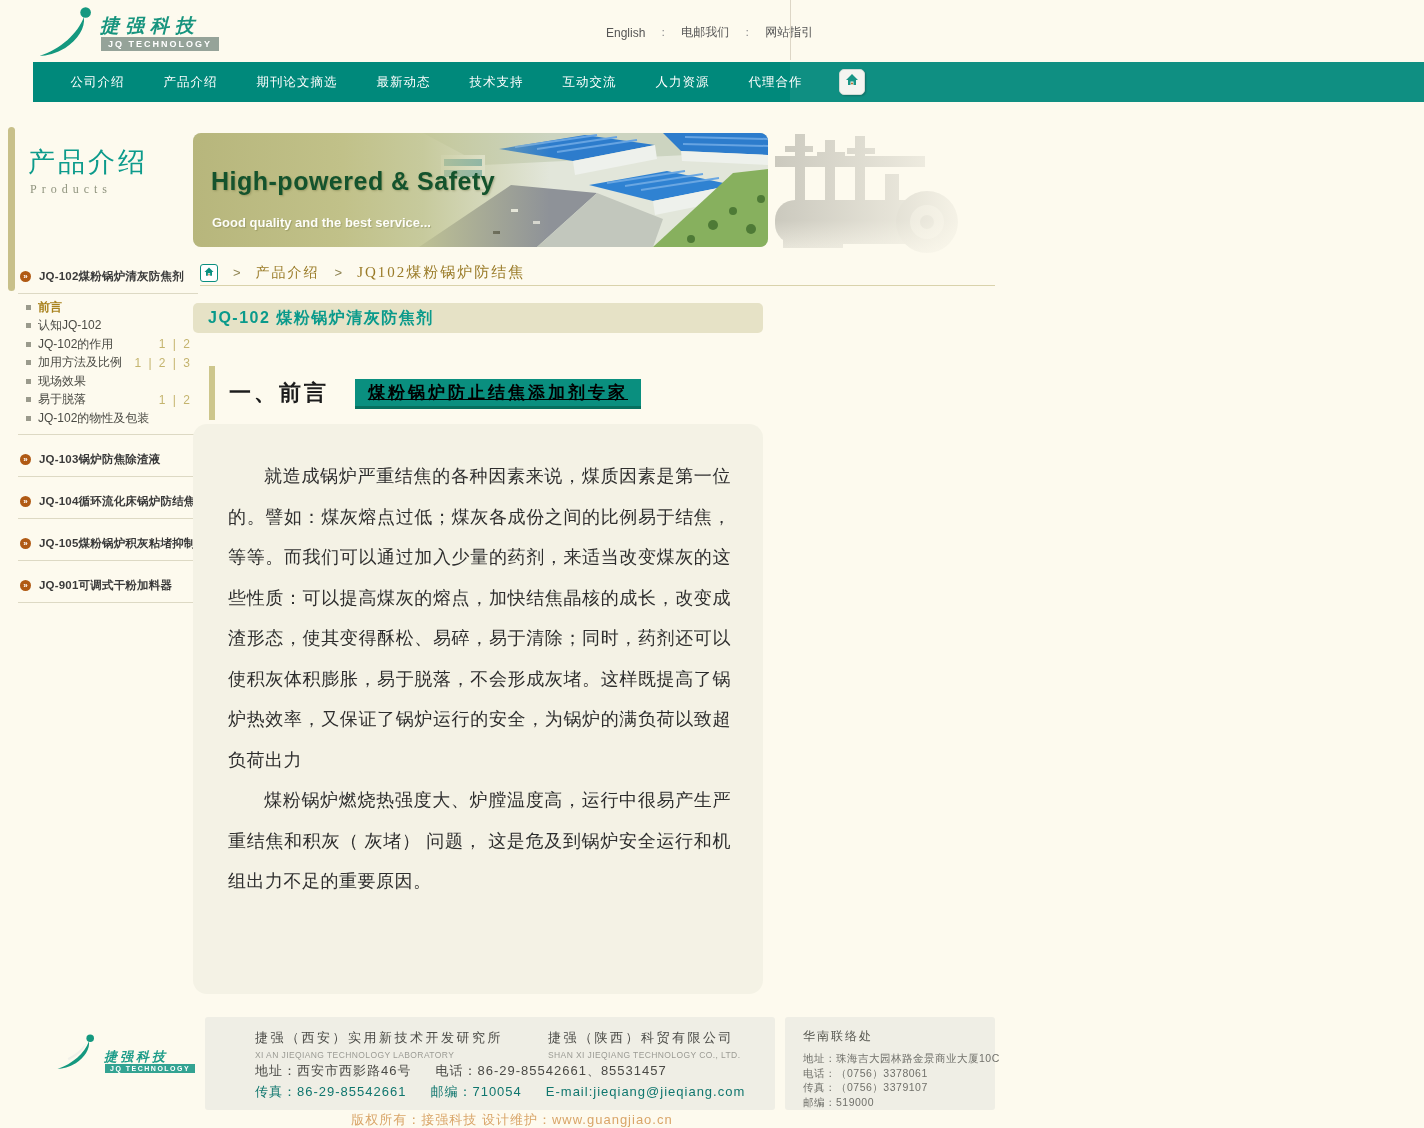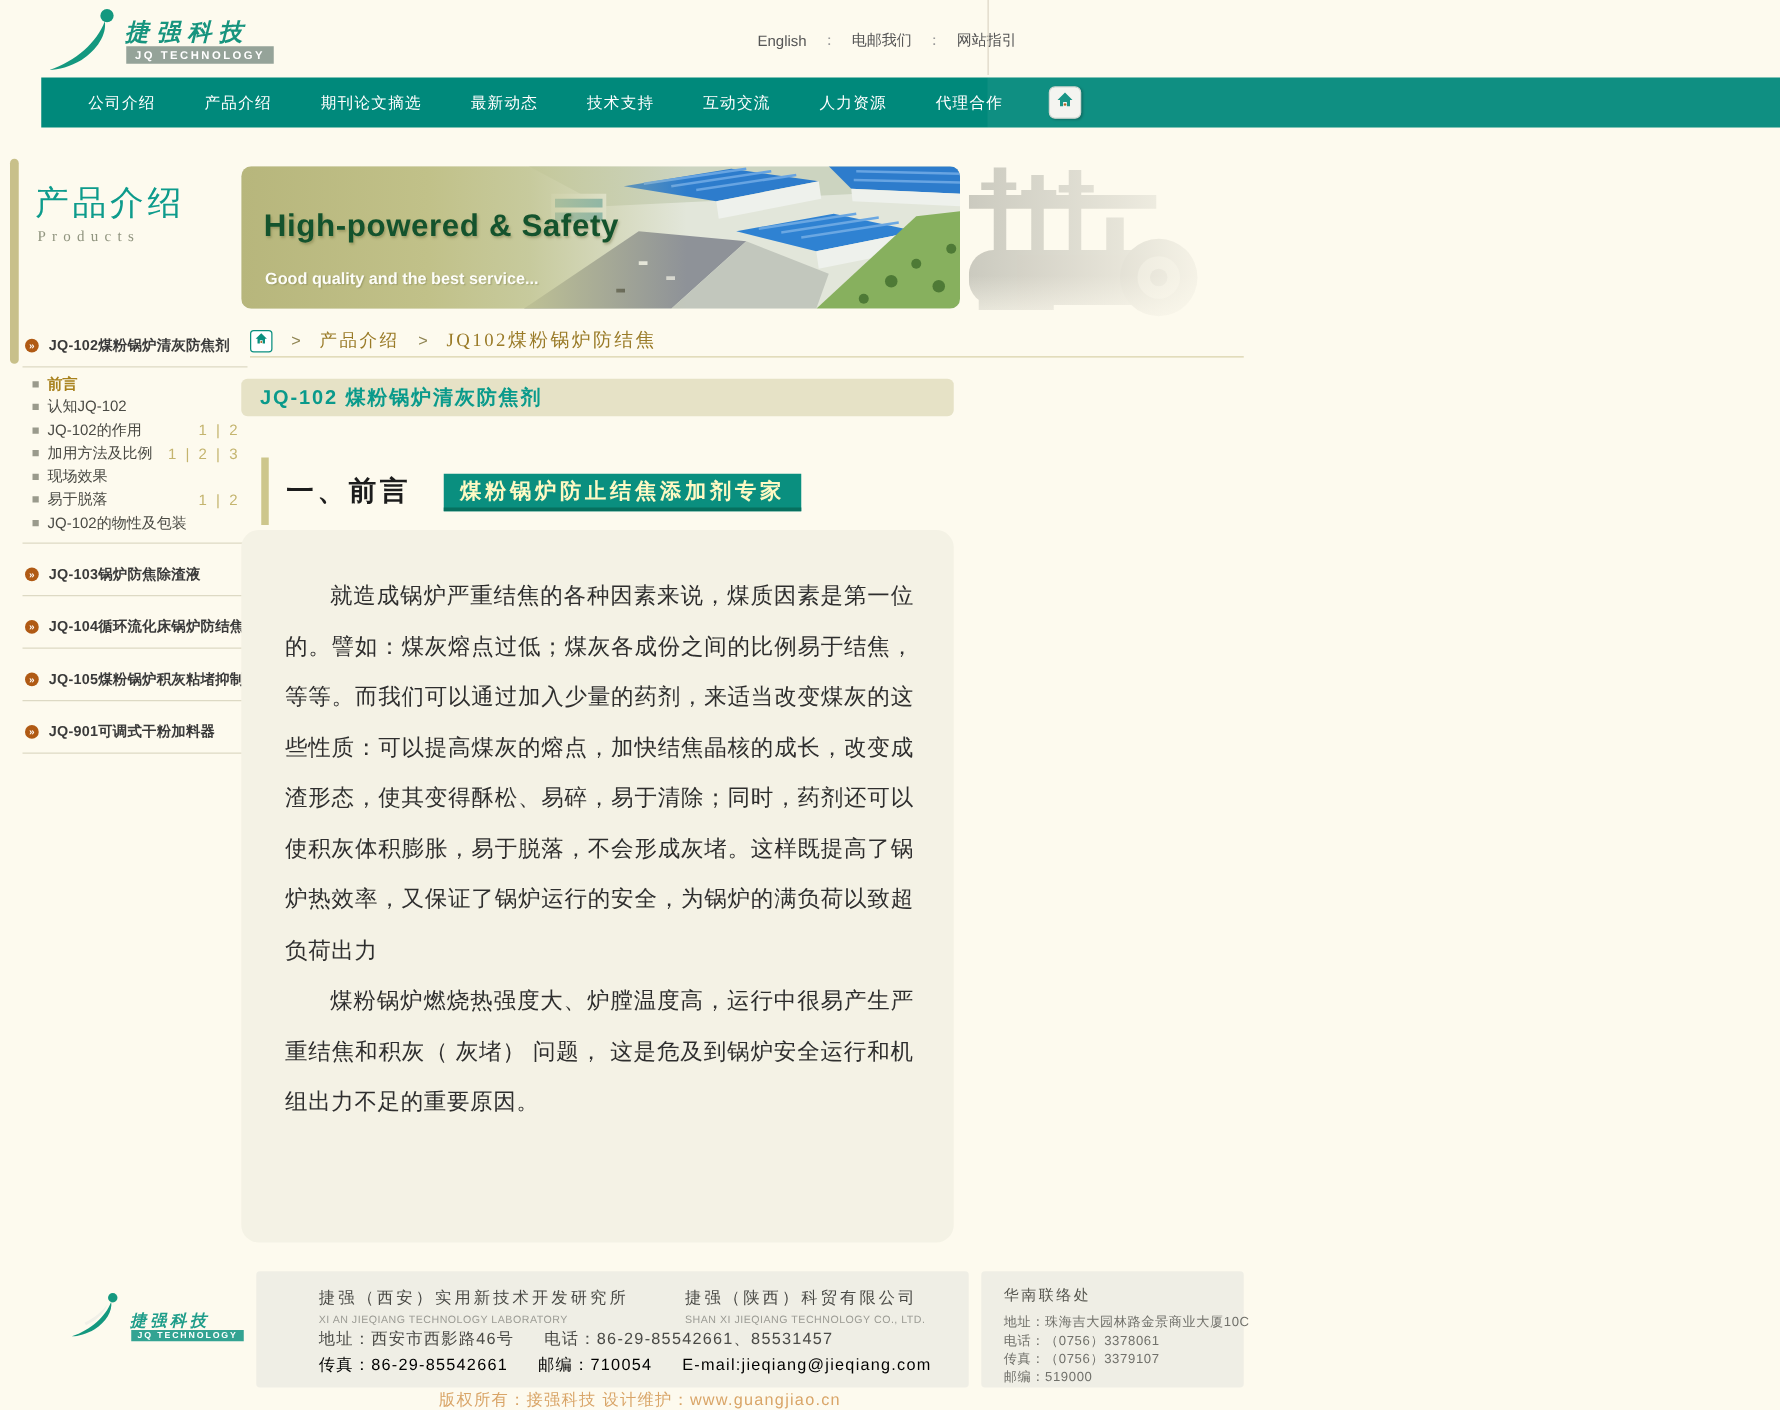--- a/index.html
+++ b/index.html
@@ -58,38 +58,38 @@
   .bc-link { color:#9a7b28; font-size:14px; font-family:"Liberation Serif", serif; letter-spacing:2px; cursor:pointer; }
   .bc-link.current { font-size:15px; }
 
   
   .title-bar { position:absolute; left:193px; top:303px; width:570px; height:30px; background:#e6e2c6; border-radius:5px; display:flex; align-items:center; }
   .title-text { margin-left:15px; color:#0a9a8b; font-size:16px; font-weight:bold; letter-spacing:1.5px; }
 
   
   .section-bar { position:absolute; left:209px; top:366px; width:6px; height:54px; background:#cdc68c; }
   .section-title { position:absolute; left:229px; top:378px; font-size:22px; font-weight:bold; font-family:"DejaVu Serif", serif; color:#1c1c1c; letter-spacing:3px; }
-  .section-badge { position:absolute; left:355px; top:379px; height:30px; background:#0a8f7f; border-bottom:3px solid #07705f; color:#fef9c3; font-size:17px; font-weight:bold; letter-spacing:3px; display:flex; align-items:center; padding:0 13px; }
+  .section-badge { position:absolute; left:355px; top:379px; height:30px; background:#0a8f7f; border-bottom:3px solid #07705f; color:#000000; font-size:17px; font-weight:bold; letter-spacing:3px; display:flex; align-items:center; padding:0 13px;text-decoration:underline; }
 
   
   .content-panel { position:absolute; left:193px; top:424px; width:570px; height:570px; background:#f4f2e5; border-radius:14px; }
   .content-text { position:absolute; left:35px; top:32px; width:503px; font-size:18px; line-height:40.5px; color:#2e2e2e; letter-spacing:0.5px; text-align:justify; }
   .content-text p { text-indent:2em; margin:0; }
 
   
   .footer-center { position:absolute; left:205px; top:1017px; width:570px; height:93px; background:#efeee5; border-radius:3px; }
   .footer-right { position:absolute; left:785px; top:1017px; width:210px; height:93px; background:#efeee5; border-radius:3px; }
   .f-logo-swoosh { position:absolute; left:55px; top:1032px; }
   .f-logo-cn { position:absolute; left:104px; top:1048px; color:#1d9c89; font-family:"Liberation Serif", serif; font-style:italic; font-weight:bold; font-size:13px; letter-spacing:3px; }
   .f-logo-badge { position:absolute; left:105px; top:1064px; background:#33a392; color:#fff; font-size:7px; font-weight:bold; letter-spacing:1.5px; padding:1px 5px; }
   .fc-companies { position:absolute; left:50px; top:12px; display:flex; gap:45px; }
   .fc-name { font-size:13px; color:#4a4a46; letter-spacing:2.5px; white-space:nowrap; }
   .fc-en { font-size:8.5px; color:#9b9b94; letter-spacing:0.4px; margin-top:3px; }
   .fc-row2 { position:absolute; left:50px; top:45px; font-size:13px; color:#4a4a46; letter-spacing:1px; white-space:nowrap; }
-  .fc-row3 { position:absolute; left:50px; top:66px; font-size:13px; color:#000000; letter-spacing:1px; white-space:nowrap; }
+  .fc-row3 { position:absolute; left:50px; top:66px; font-size:13px; color:#0f766e; letter-spacing:1px; white-space:nowrap; }
   .fc-sp { display:inline-block; width:24px; }
   .fr-inner { padding:11px 0 4px 18px;border-radius:17px; }
   .fr-title { font-size:12px; color:#55554e; letter-spacing:2px; margin-bottom:6px; }
   .fr-line { font-size:10.5px; color:#70706a; line-height:14.5px; letter-spacing:0.5px; white-space:nowrap; }
   .copyright { position:absolute; left:0; top:1111px; width:1024px; text-align:center; color:#d9a568; font-size:13px; letter-spacing:1px; cursor:pointer; }
 </style>
 </head>
 <body>
 
 <div class="page">

